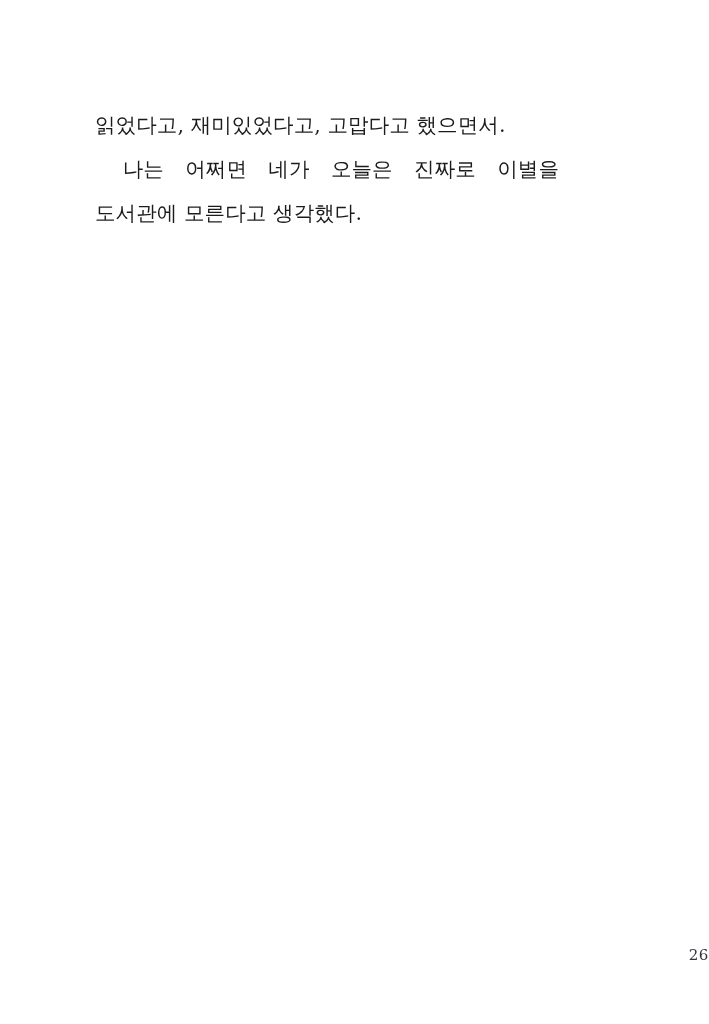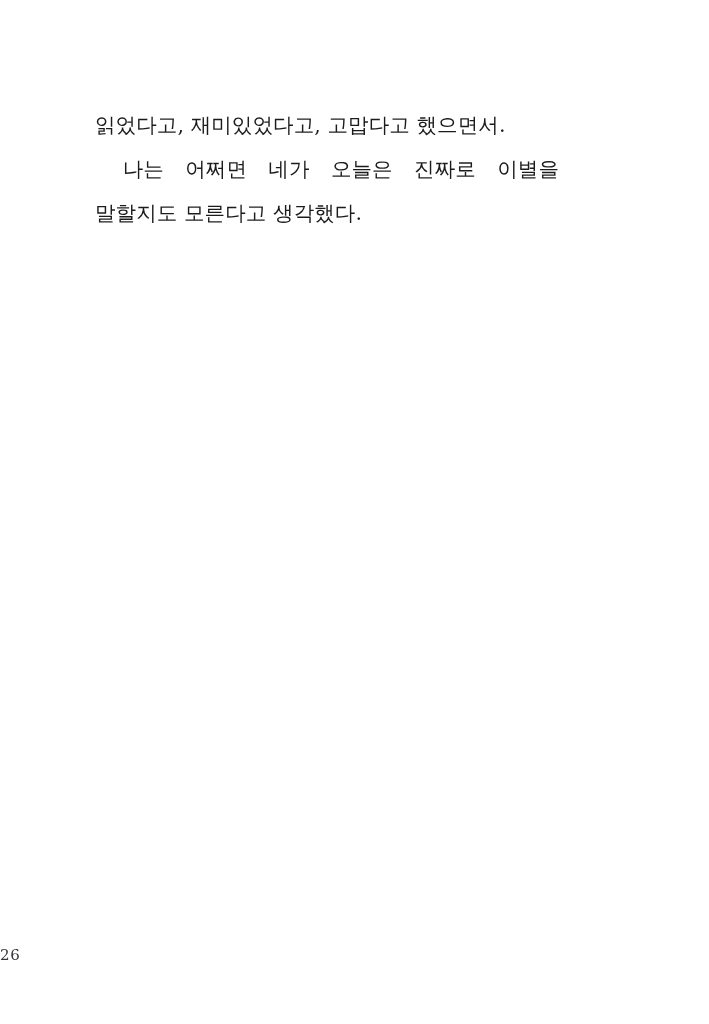--- a/index.html
+++ b/index.html
@@ -50,37 +50,37 @@
 
   .para.cont {
     text-indent: 0;
   }
 
   .page-number {
     position: absolute;
     left: 0;
     top: 946px;
     width: 709px;
-    text-align: left;
+    text-align: right;
     font-family: "DejaVu Serif", "Liberation Serif", serif;
     font-size: 15px;
     color: #33343a;
     letter-spacing: 0.6px;
   }
 </style>
 </head>
 <body>
 
 <div class="page">
 
   <div class="text-block">
 
     <p class="para cont">읽었다고, 재미있었다고, 고맙다고 했으면서.</p>
 
 
 
-    <p class="para indent">나는 어쩌면 네가 오늘은 진짜로 이별을 말할지도 모른다고 생각했다.</p>
+    <p class="para indent">나는 어쩌면 네가 오늘은 진짜로 이별을 도서관에 모른다고 생각했다.</p>
 
   </div>
 
   <div class="page-number">26</div>
 
 </div>
 
 </body></html>

